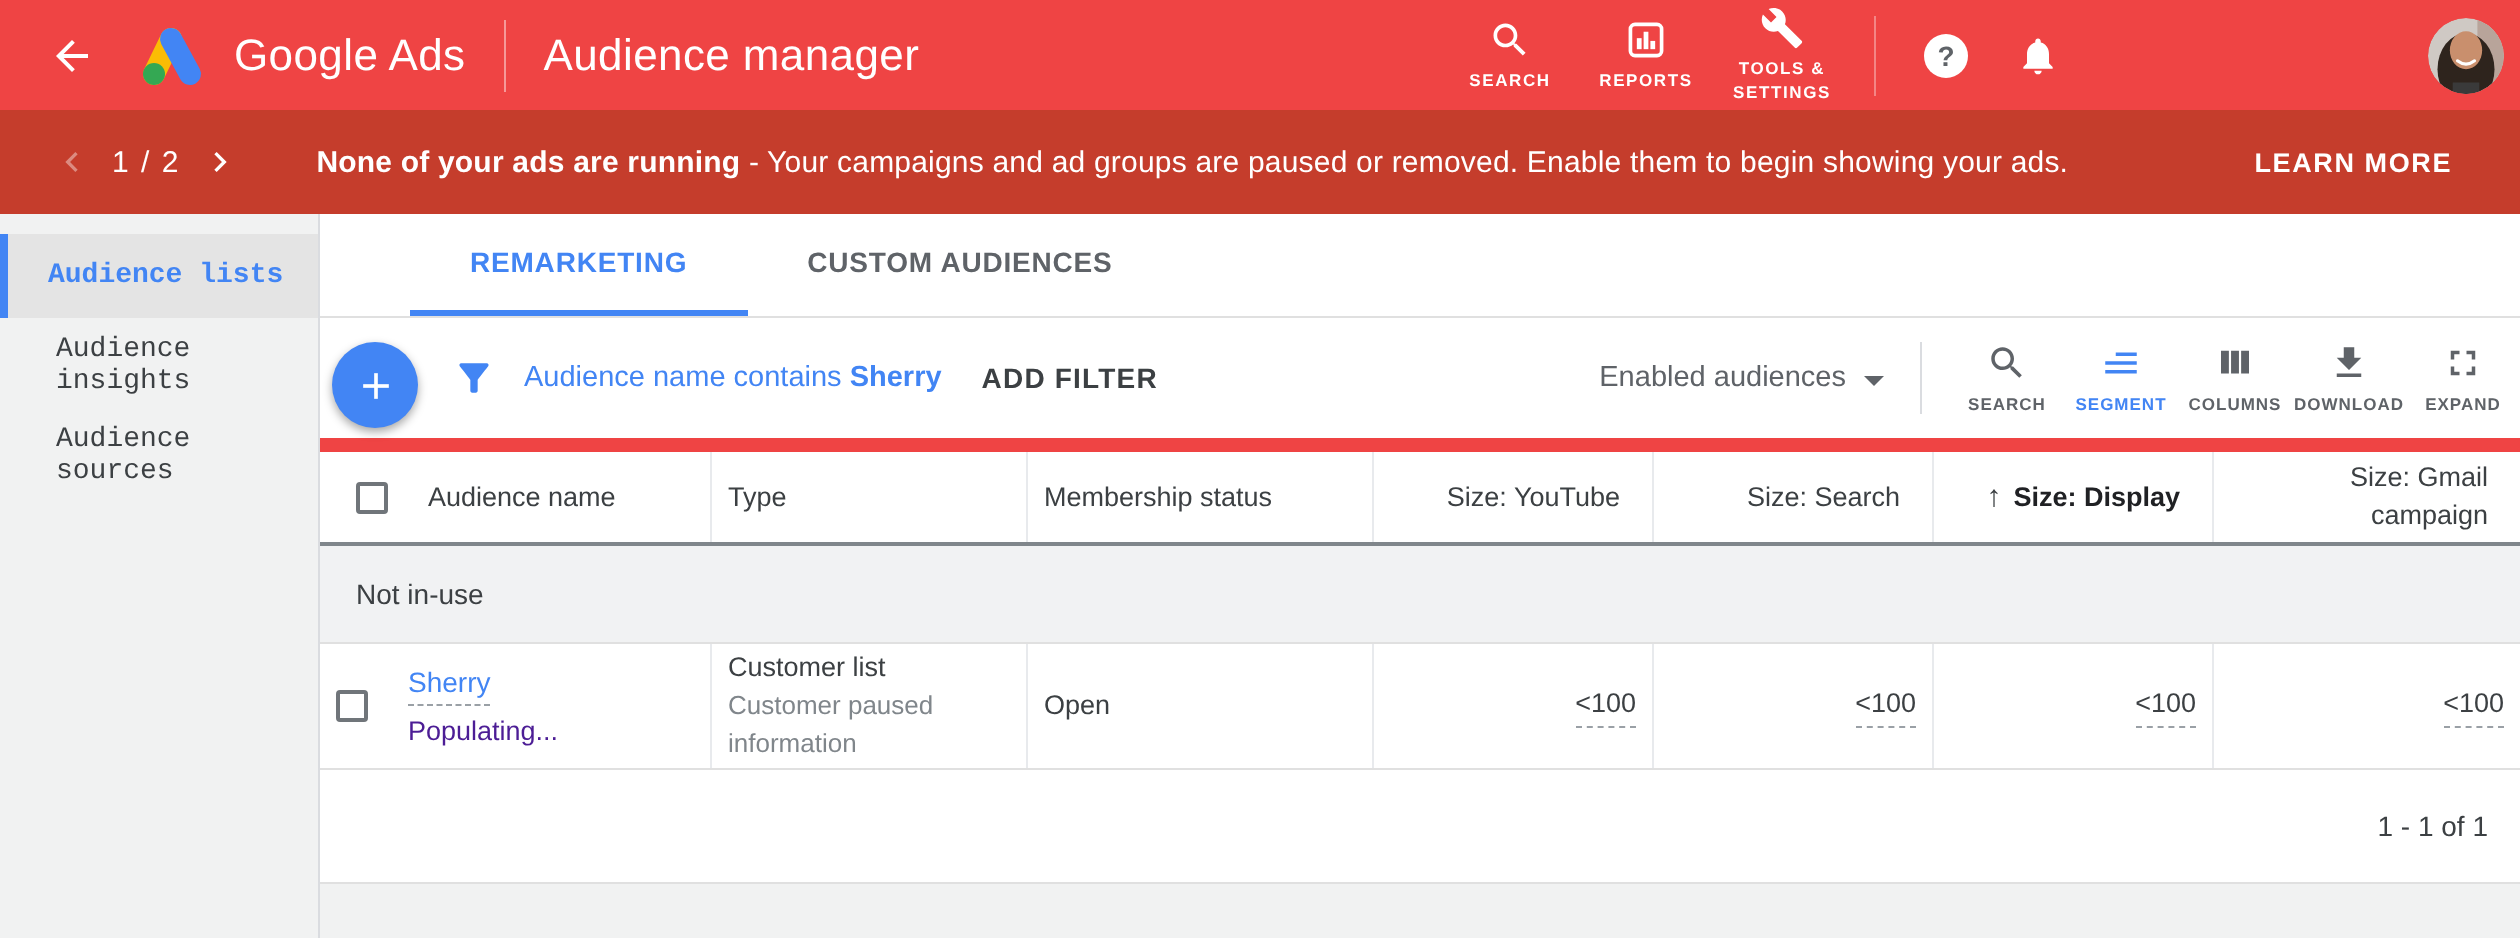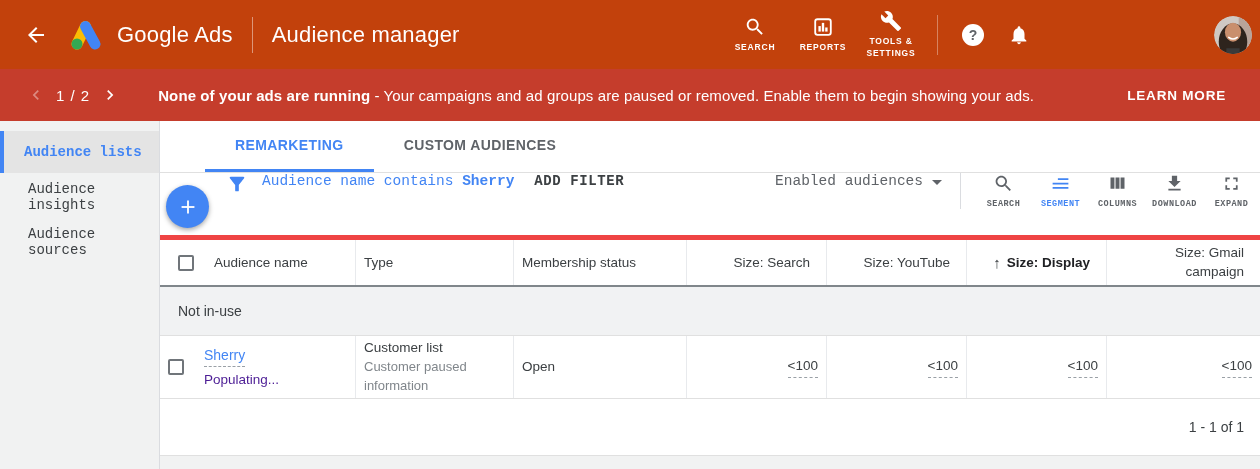--- a/index.html
+++ b/index.html
@@ -2,21 +2,21 @@
 <html><head>
 <meta charset="utf-8">
 <style>
   * { margin:0; padding:0; box-sizing:border-box; }
   html,body { width:1260px; height:469px; overflow:hidden; }
   body { font-family:"Liberation Sans", sans-serif; background:#f1f2f2; }
 
   .app { width:1260px; height:469px; display:flex; flex-direction:column; }
 
   
-  .topbar { height:69px; background:#c2410c; display:flex; align-items:center; padding:0 0 0 16px; flex:none; }
+  .topbar { height:55px; background:#ef4444; display:flex; align-items:center; padding:0 0 0 16px; flex:none; }
   .back-btn { width:40px; height:40px; display:flex; align-items:center; justify-content:center; cursor:pointer; }
   .logo { margin-left:10px; display:flex; align-items:center; }
   .product-name { color:#fff; font-size:22px; margin-left:13px; letter-spacing:.2px; }
   .topbar-divider { width:1px; height:36px; background:rgba(255,255,255,.45); margin:0 19px; }
   .page-title { color:#fff; font-size:22px; letter-spacing:.2px; }
   .topbar-right { margin-left:auto; display:flex; align-items:center; }
   .top-nav-btn { width:64px; display:flex; flex-direction:column; align-items:center; color:#fff; cursor:pointer; margin:0 2px; }
   .top-nav-btn .lbl { font-size:8.5px; letter-spacing:.8px; margin-top:4px; text-align:center; line-height:1.35; font-weight:bold; }
   .topbar-divider2 { width:1px; height:40px; background:rgba(255,255,255,.35); margin:0 12px; }
   .round-icon-btn { width:46px; height:46px; display:flex; align-items:center; justify-content:center; cursor:pointer; }
@@ -40,21 +40,21 @@
   .side-item.active { background:#e4e4e4; color:#4285f4; border-left:4px solid #4285f4; padding-left:20px; font-weight:bold; }
 
   .content { width:1100px; display:flex; flex-direction:column; background:#fff; }
 
   
   .tabbar { height:52px; display:flex; align-items:stretch; border-bottom:1px solid #e0e0e0; padding-left:45px; flex:none; }
   .tab { display:flex; align-items:center; padding:0 30px; font-size:14px; font-weight:bold; letter-spacing:.4px; color:#5f6368; cursor:pointer; border-bottom:3px solid transparent; }
   .tab.active { color:#4285f4; border-bottom:3px solid #4285f4; }
 
   
-  .filterbar { height:67px; display:flex; align-items:flex-start; position:relative; border-bottom:5px solid #ef4444; flex:none;font-family:Liberation Mono, monospace; }
+  .filterbar { height:67px; display:flex; align-items:center; position:relative; border-bottom:7px solid #ef4444; flex:none; }
   .fab { position:absolute; left:6px; top:12px; width:43px; height:43px; border-radius:50%; background:#4285f4; box-shadow:0 2px 5px rgba(0,0,0,.35); display:flex; align-items:center; justify-content:center; cursor:pointer; }
   .funnel { margin-left:66px; display:flex; align-items:center; cursor:pointer; }
   .filter-chip { margin-left:14px; font-size:14.5px; color:#4285f4; cursor:pointer; }
   .filter-chip b { font-weight:bold; }
   .add-filter { margin-left:20px; font-size:14px; font-weight:bold; letter-spacing:.6px; color:#3c4043; cursor:pointer; }
   .view-filter { margin-left:auto; display:flex; align-items:center; font-size:14.5px; color:#5f6368; cursor:pointer; }
   .caret-down { width:0; height:0; border-left:5px solid transparent; border-right:5px solid transparent; border-top:5px solid #5f6368; margin-left:9px; margin-top:2px; }
   .toolbar-divider { width:1px; height:36px; background:#dadce0; margin:0 14px 0 18px; }
   .tool-btn { width:57px; display:flex; flex-direction:column; align-items:center; cursor:pointer; color:#5f6368; }
   .tool-btn .lbl { font-size:8.5px; letter-spacing:.5px; margin-top:5px; font-weight:bold; }
@@ -254,22 +254,22 @@
         </div>
       </div>
 
       <div class="tgrid thead">
         <div class="cell first">
           <span class="checkbox"></span>
           <span>Audience name</span>
         </div>
         <div class="cell">Type</div>
         <div class="cell">Membership status</div>
+        <div class="cell num">Size: YouTube</div>
         <div class="cell num">Size: Search</div>
-        <div class="cell num">Size: YouTube</div>
         <div class="cell num sorted">
           <span class="sort-arrow">↑</span>
           <span>Size: Display</span>
         </div>
         <div class="cell num">
             <span class="gmail-head">Size: Gmail campaign</span>
           </div>
       </div>
 
       <div class="section-row">

